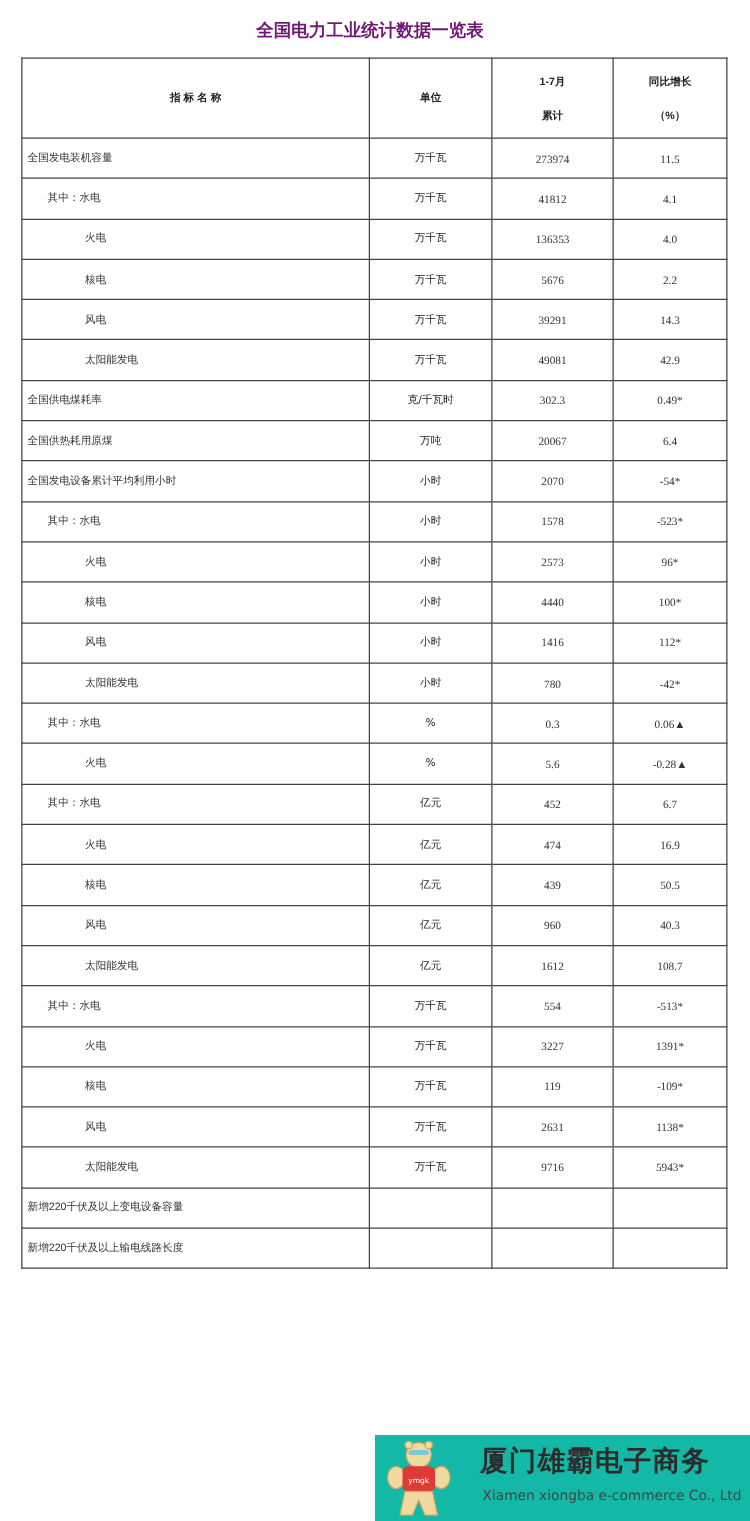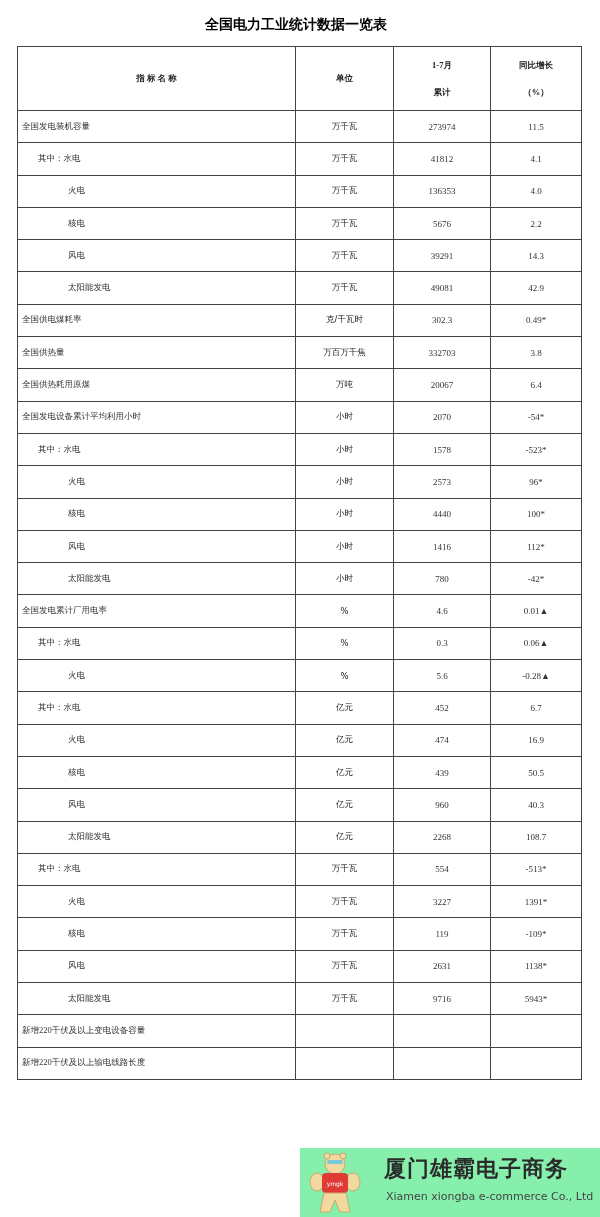--- a/index.html
+++ b/index.html
@@ -1,32 +1,32 @@
 <!DOCTYPE html>
 <html><head>
 <meta charset="utf-8">
 <style>
   html, body { margin:0; padding:0; background:#fff; }
   body { width:600px; height:1217px; position:relative; overflow:hidden;
          font-family:"DejaVu Serif","Liberation Serif",serif; color:#222; }
   .title { position:absolute; top:16px; left:0; width:592px; text-align:center;
-           font-family:"DejaVu Sans","Liberation Sans",sans-serif; font-size:14px; font-weight:bold; color:#000000; }
+           font-family:"DejaVu Sans","Liberation Sans",sans-serif; font-size:14px; font-weight:bold; color:#701a75; }
   table { position:absolute; top:46px; left:17px; width:564px; border-collapse:collapse;
           table-layout:fixed; border:1.5px solid #555; }
   td, th { border:1px solid #444; font-size:9px; padding:0; }
-  th { height:63px; font-family:Liberation Serif, serif; font-weight:bold; font-size:8.5px; color:#222; }
+  th { height:63px; font-family:Liberation Sans, sans-serif; font-weight:bold; font-size:8.5px; color:#222; }
   th .l2 { display:block; line-height:27px; }
   td { height:31.3px; }
-  td.name { text-align:left; font-family:Liberation Serif, serif; font-size:8.5px; color:#333; }
+  td.name { text-align:left; font-family:Liberation Sans, sans-serif; font-size:8.5px; color:#333; }
   td.name.l0 { padding-left:4px; }
   td.name.l1 { padding-left:20px; }
   td.name.l2 { padding-left:50px;margin-top:12px; }
   td.unit { text-align:center; font-family:"DejaVu Sans","Liberation Sans",sans-serif; font-size:8.5px; }
   td.num, td.pct { text-align:center; font-family:"Liberation Serif","DejaVu Serif",serif; font-size:9px; color:#333; }
-  .logo { position:absolute; left:300px; top:1148px; width:300px; height:69px; background:#86efac; }
+  .logo { position:absolute; left:300px; top:1148px; width:300px; height:69px; background:#14b8a6; }
   .bear { position:absolute; left:8px; top:2px; width:54px; height:66px; }
   .brand-cn { position:absolute; left:84px; top:6px; font-family:"DejaVu Sans","Liberation Sans",sans-serif;
               font-size:22px; font-weight:bold; color:#2b2b2b; letter-spacing:1px; }
   .brand-en { position:absolute; left:86px; top:42px; font-family:"DejaVu Sans","Liberation Sans",sans-serif;
               font-size:11px; color:#444; }
 </style>
 </head>
 <body>
 
 <div class="title">全国电力工业统计数据一览表</div>
@@ -89,26 +89,20 @@
         <td class="num">49081</td>
         <td class="pct">42.9</td>
       </tr>
       <tr>
         <td class="name l0">全国供电煤耗率</td>
         <td class="unit">克/千瓦时</td>
         <td class="num">302.3</td>
         <td class="pct">0.49*</td>
       </tr>
       <tr>
-        <td class="name l0">全国供热量</td>
-        <td class="unit">万百万千焦</td>
-        <td class="num">332703</td>
-        <td class="pct">3.8</td>
-      </tr>
-      <tr>
         <td class="name l0">全国供热耗用原煤</td>
         <td class="unit">万吨</td>
         <td class="num">20067</td>
         <td class="pct">6.4</td>
       </tr>
       <tr>
         <td class="name l0">全国发电设备累计平均利用小时</td>
         <td class="unit">小时</td>
         <td class="num">2070</td>
         <td class="pct">-54*</td>
@@ -137,26 +131,20 @@
         <td class="num">1416</td>
         <td class="pct">112*</td>
       </tr>
       <tr>
         <td class="name l2">太阳能发电</td>
         <td class="unit">小时</td>
         <td class="num">780</td>
         <td class="pct">-42*</td>
       </tr>
       <tr>
-        <td class="name l0">全国发电累计厂用电率</td>
-        <td class="unit">%</td>
-        <td class="num">4.6</td>
-        <td class="pct">0.01▲</td>
-      </tr>
-      <tr>
         <td class="name l1">其中：水电</td>
         <td class="unit">%</td>
         <td class="num">0.3</td>
         <td class="pct">0.06▲</td>
       </tr>
       <tr>
         <td class="name l2">火电</td>
         <td class="unit">%</td>
         <td class="num">5.6</td>
         <td class="pct">-0.28▲</td>
@@ -181,21 +169,21 @@
       </tr>
       <tr>
         <td class="name l2">风电</td>
         <td class="unit">亿元</td>
         <td class="num">960</td>
         <td class="pct">40.3</td>
       </tr>
       <tr>
         <td class="name l2">太阳能发电</td>
         <td class="unit">亿元</td>
-        <td class="num">2268</td>
+        <td class="num">1612</td>
         <td class="pct">108.7</td>
       </tr>
       <tr>
         <td class="name l1">其中：水电</td>
         <td class="unit">万千瓦</td>
         <td class="num">554</td>
         <td class="pct">-513*</td>
       </tr>
       <tr>
         <td class="name l2">火电</td>

